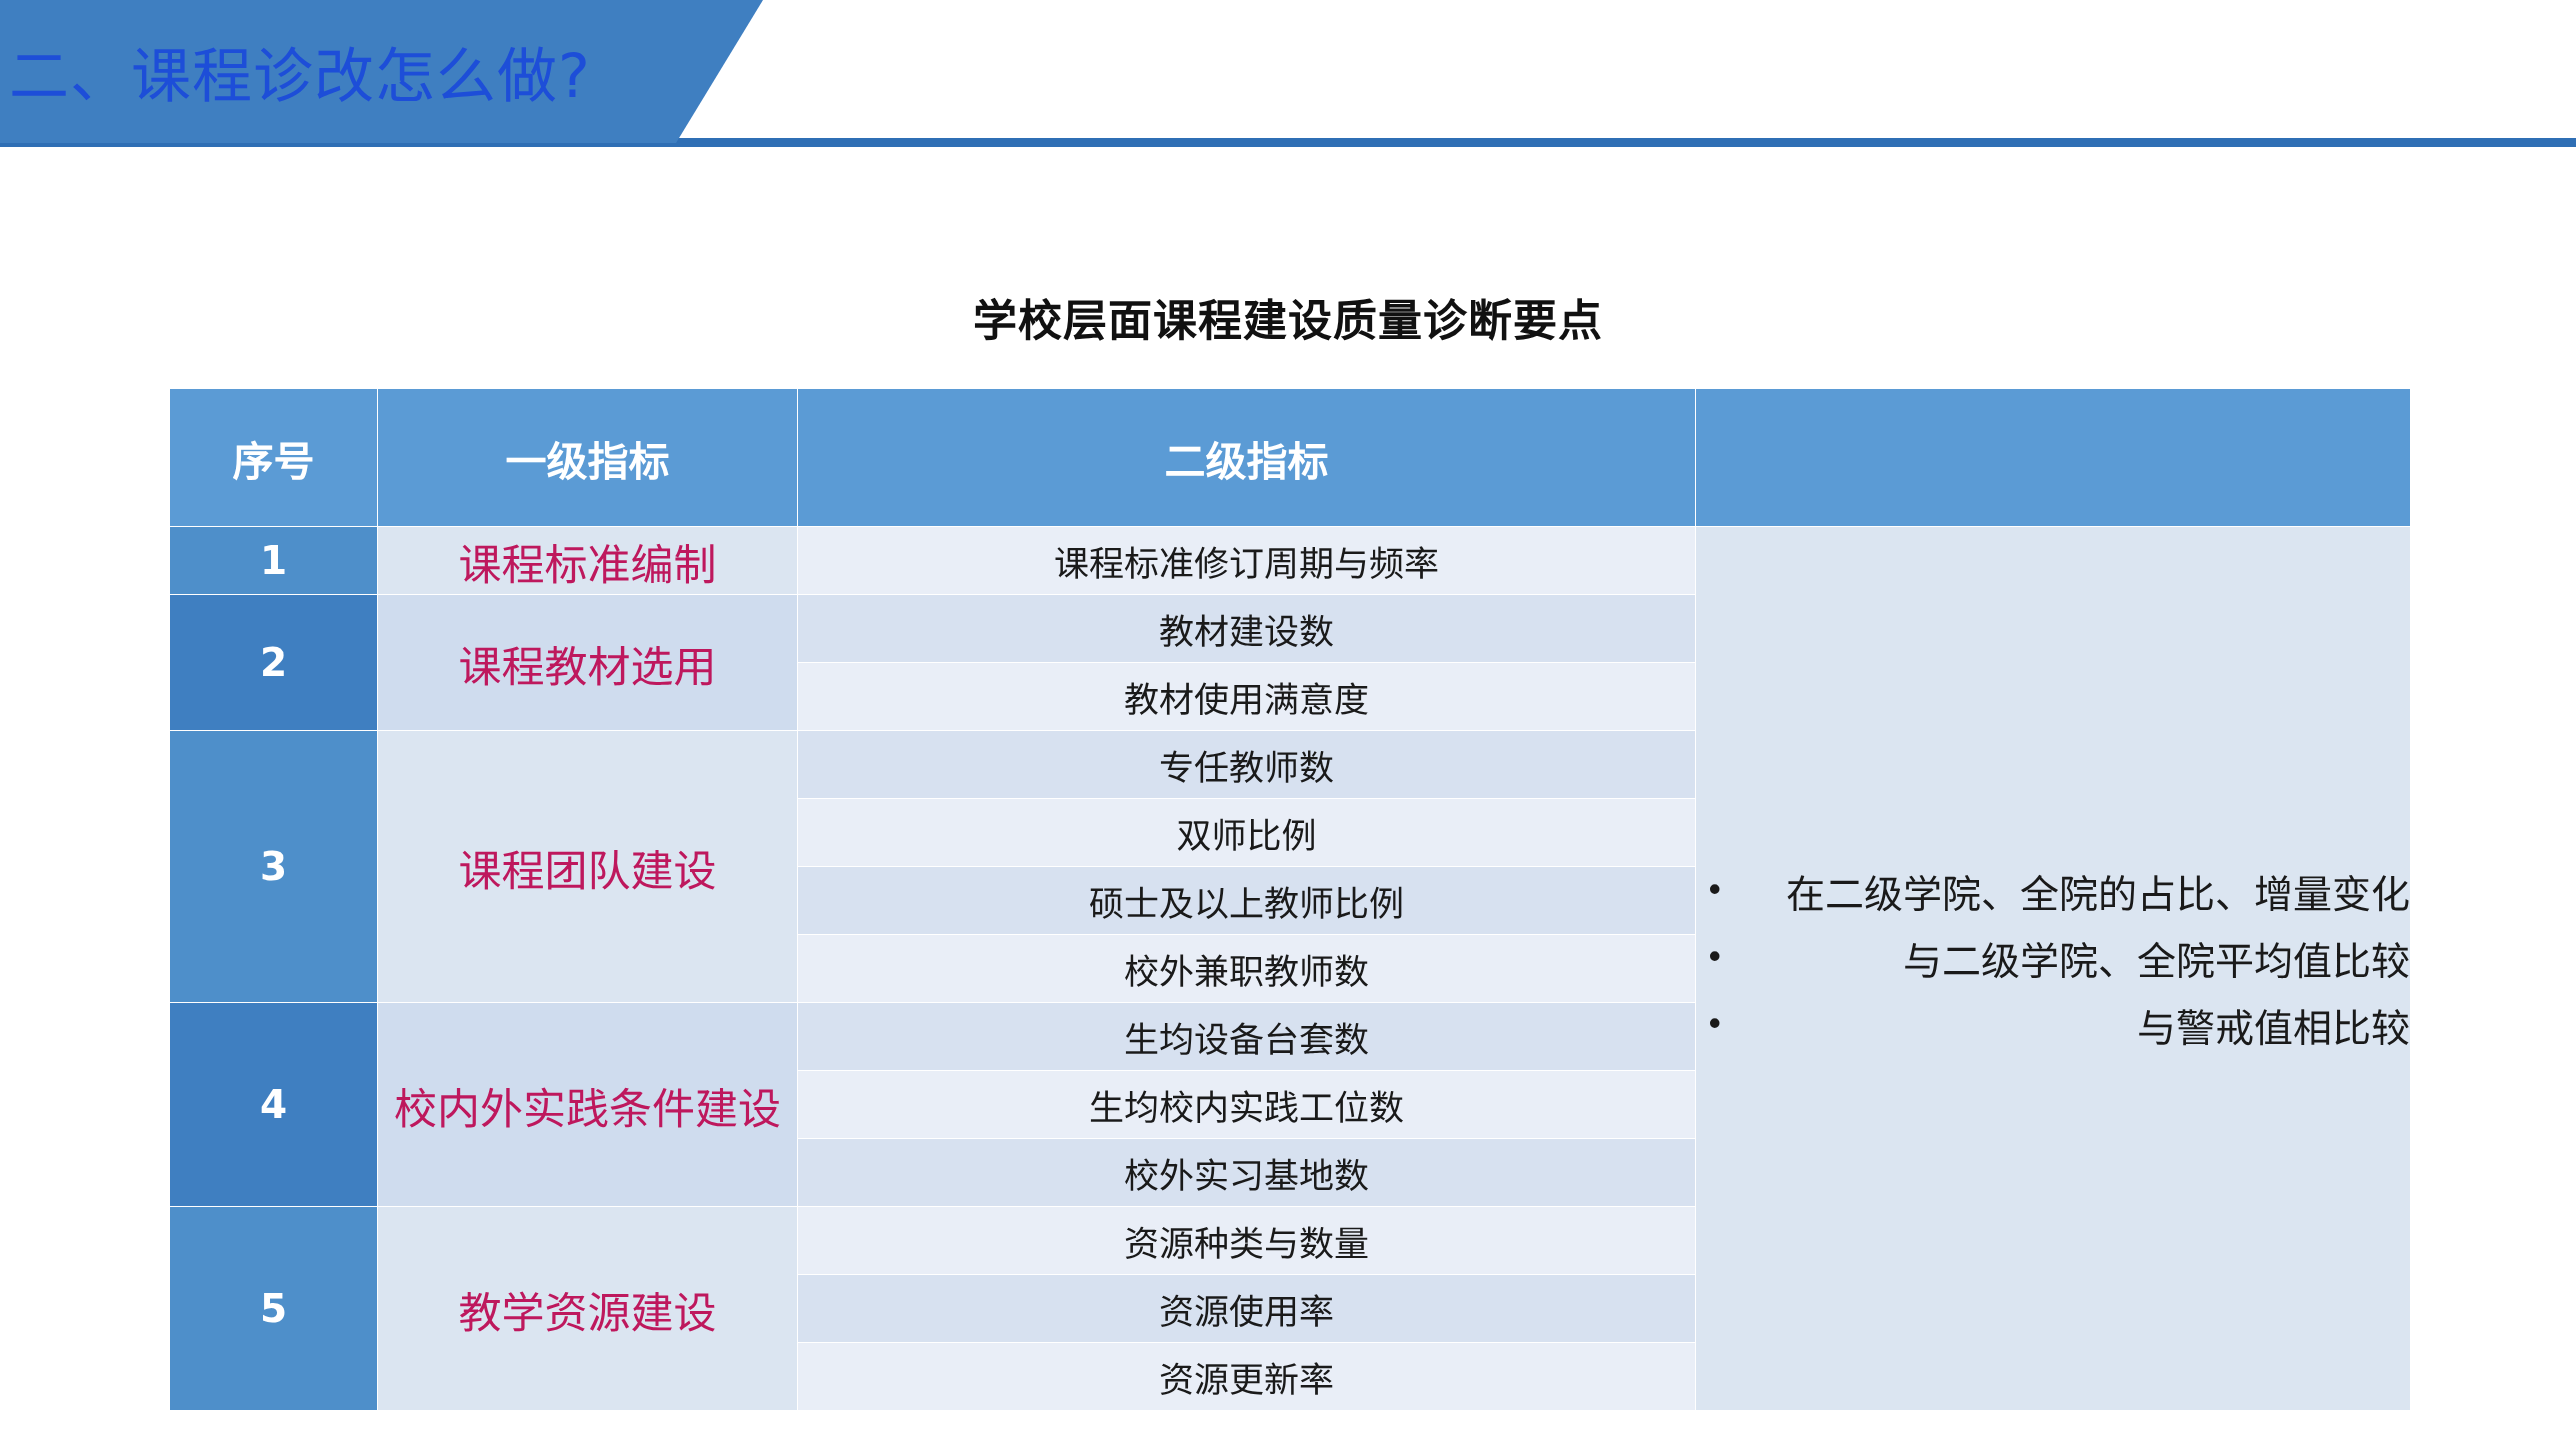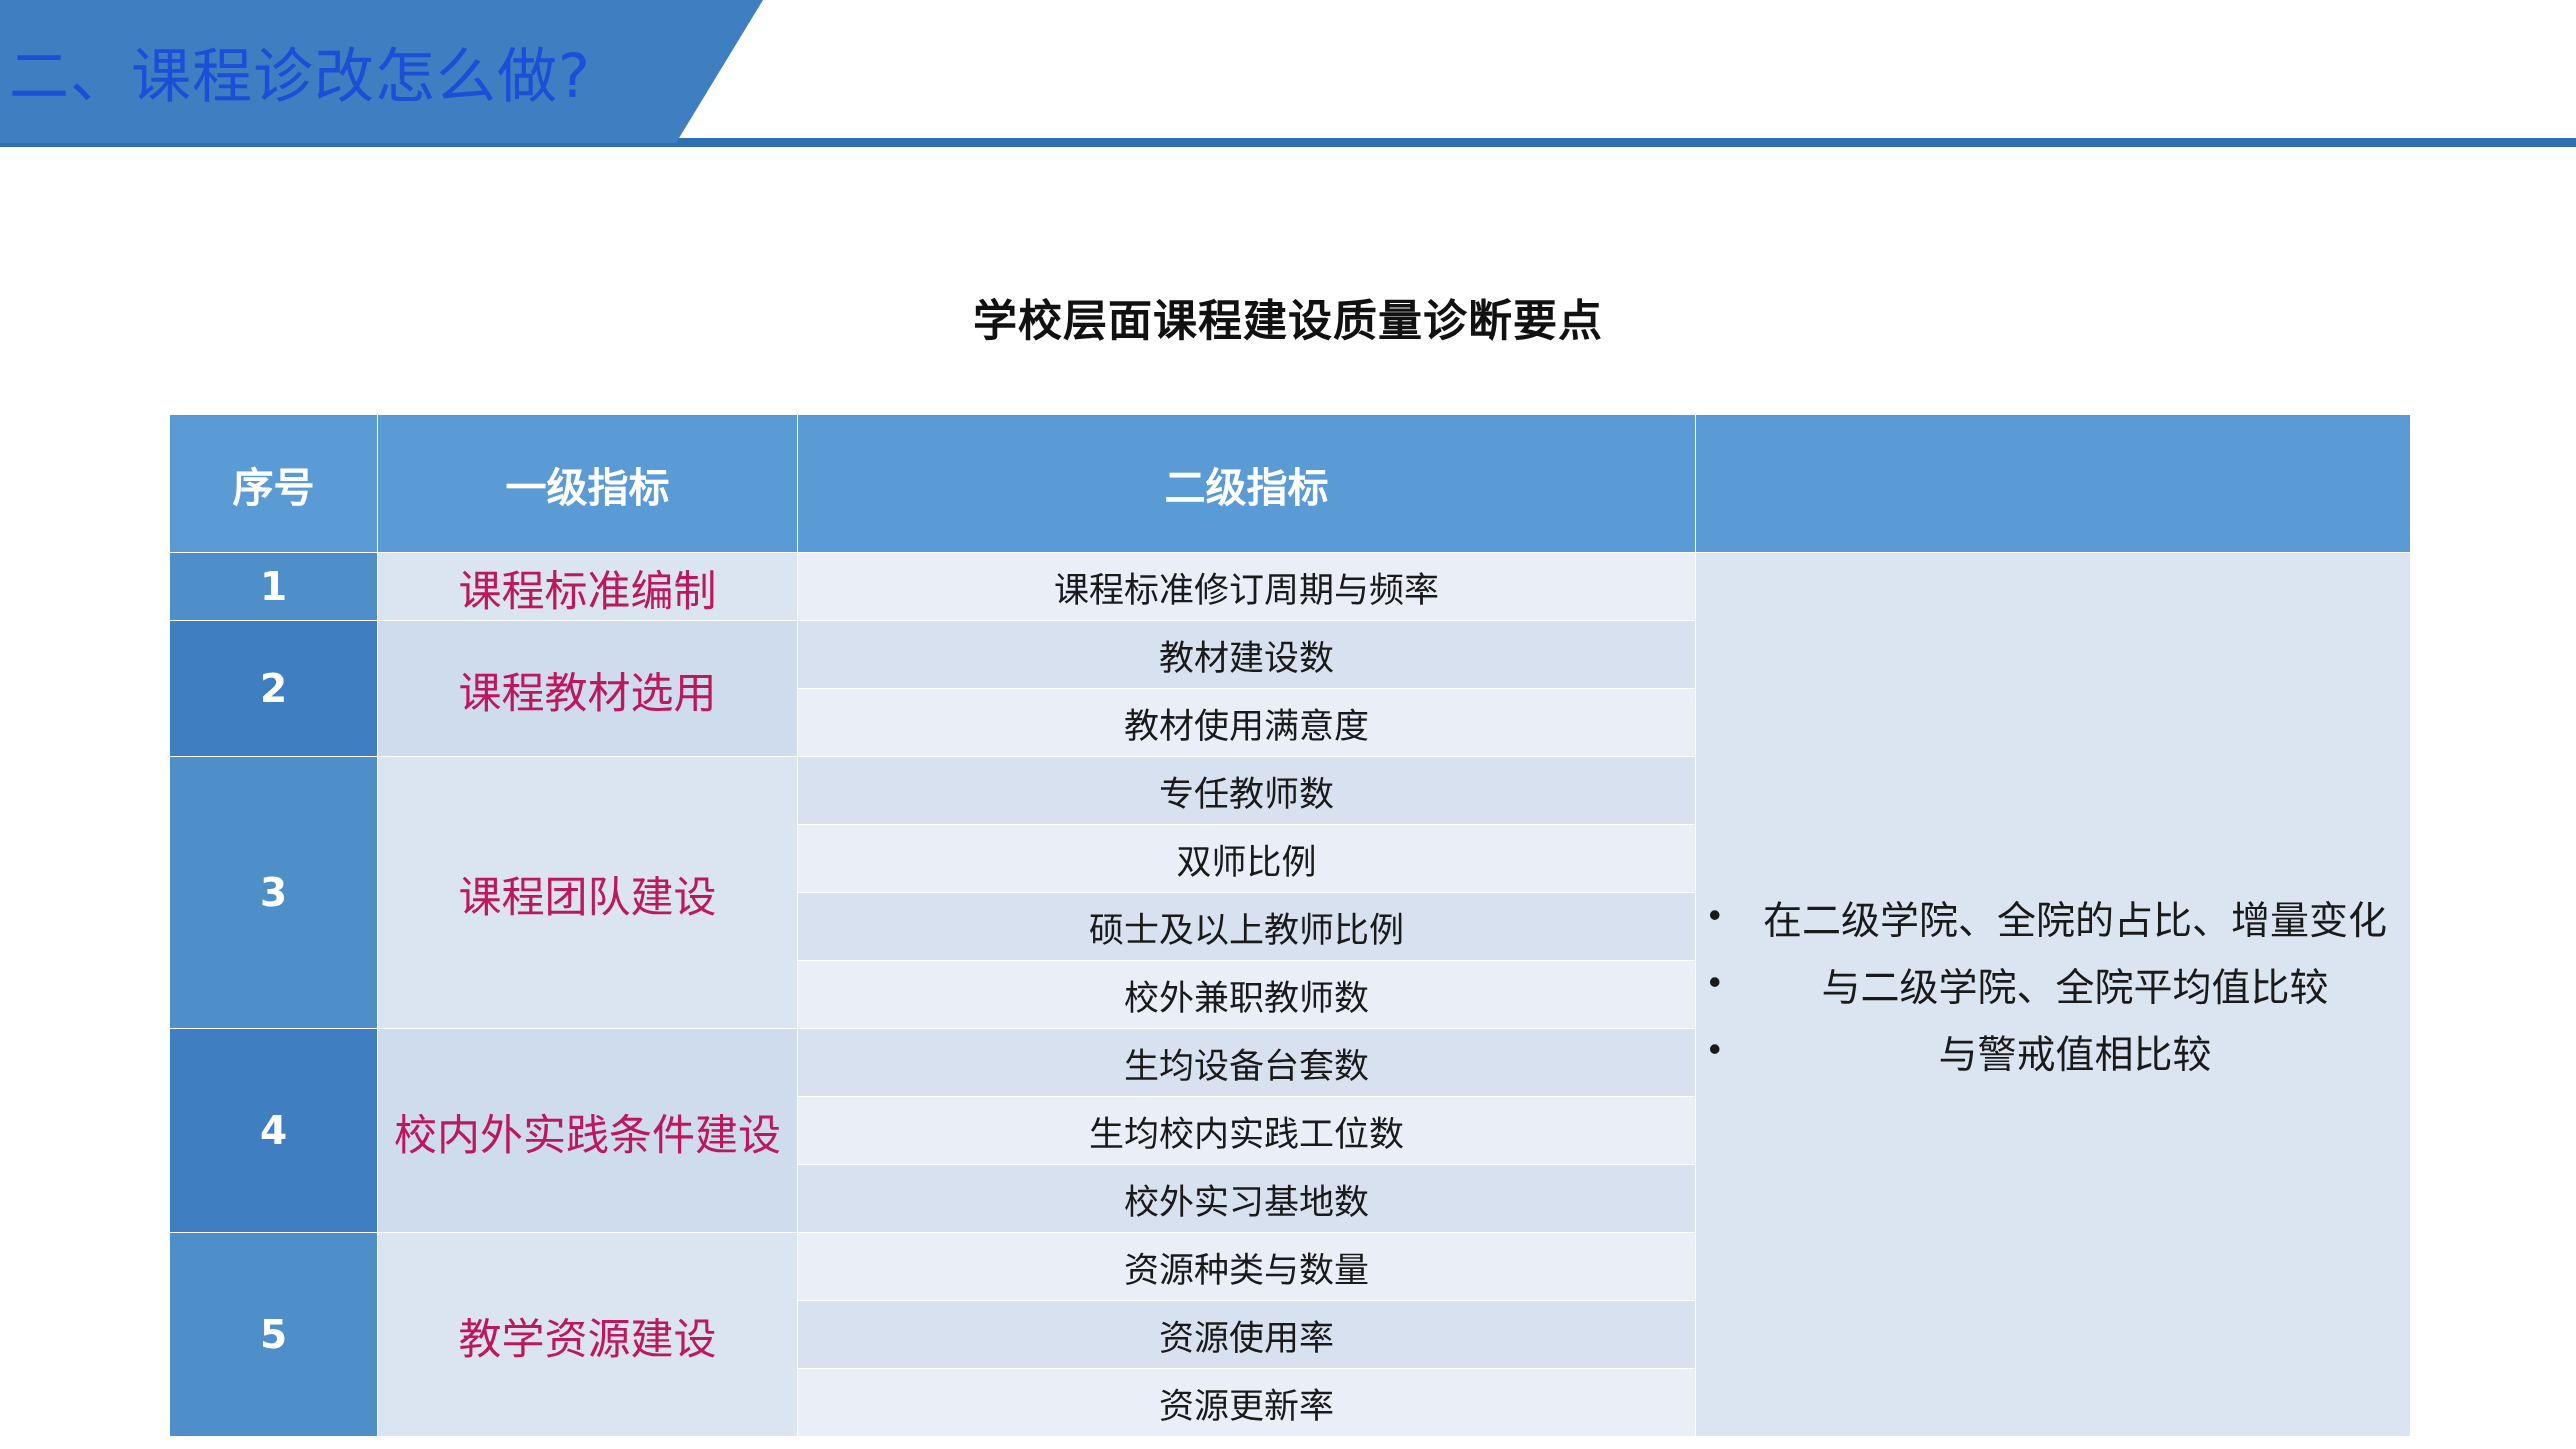--- a/index.html
+++ b/index.html
@@ -81,21 +81,21 @@
     color: #111111;
     font-size: 44px;
     font-weight: bold;
     letter-spacing: 1px;
     font-family: "DejaVu Sans", "Liberation Sans", sans-serif;
   }
 
   
   .table-wrap {
     position: absolute;
-    top: 414px;
+    top: 388px;
     left: 169px;
     width: 2241px;
   }
   table.matrix {
     border-collapse: collapse;
     table-layout: fixed;
     width: 2241px;
   }
   table.matrix td, table.matrix th {
     border: 1.9px solid #ffffff;
@@ -156,21 +156,21 @@
     margin: 0;
     padding: 0 0 0 44px;
     list-style: none;
   }
   ul.notes li {
     position: relative;
     color: #1a1a1a;
     font-size: 39px;
     line-height: 1.32;
     margin-bottom: 15.5px;
-    text-align: center;
+    text-align: right;
   }
   ul.notes li:last-child { margin-bottom: 13px; }
   ul.notes li::before {
     content: "\2022";
     position: absolute;
     left: -35px;
     top: 0;
     font-size: 33px;
     color: #1a1a1a;
   }

